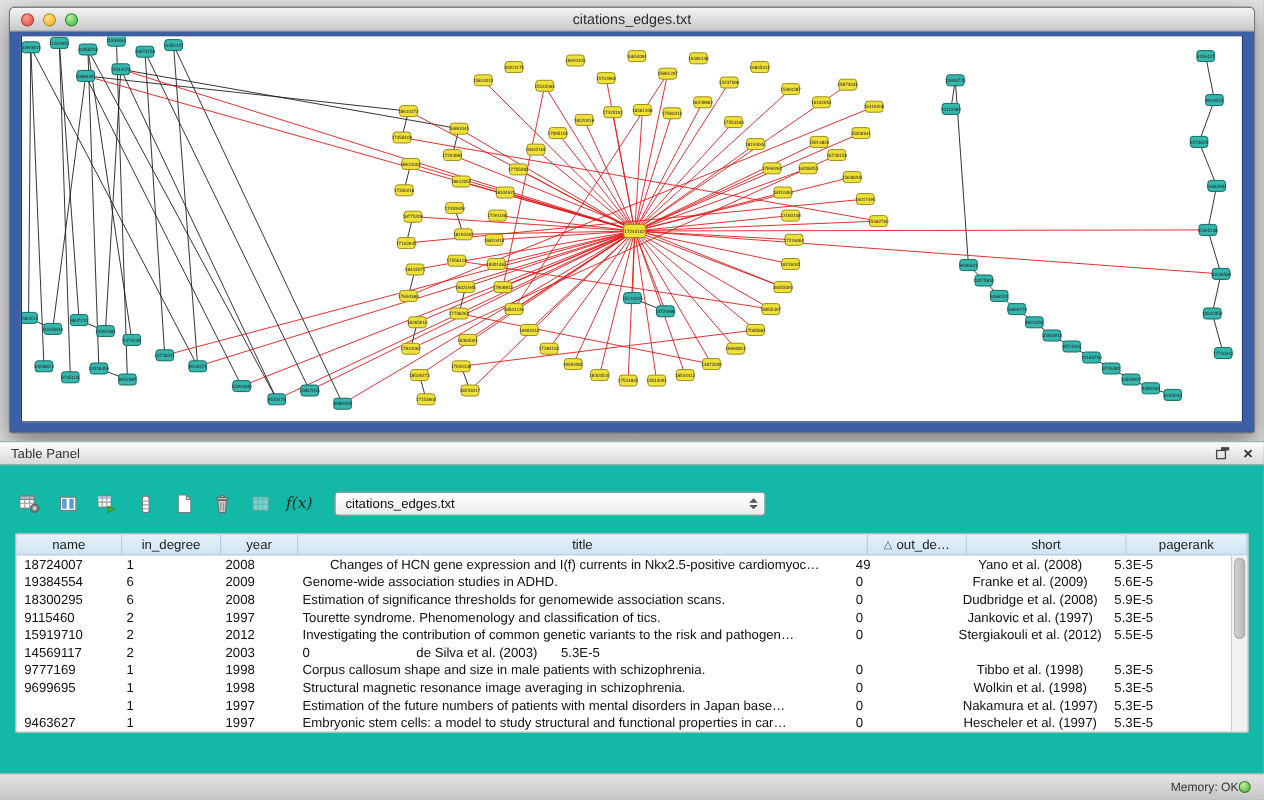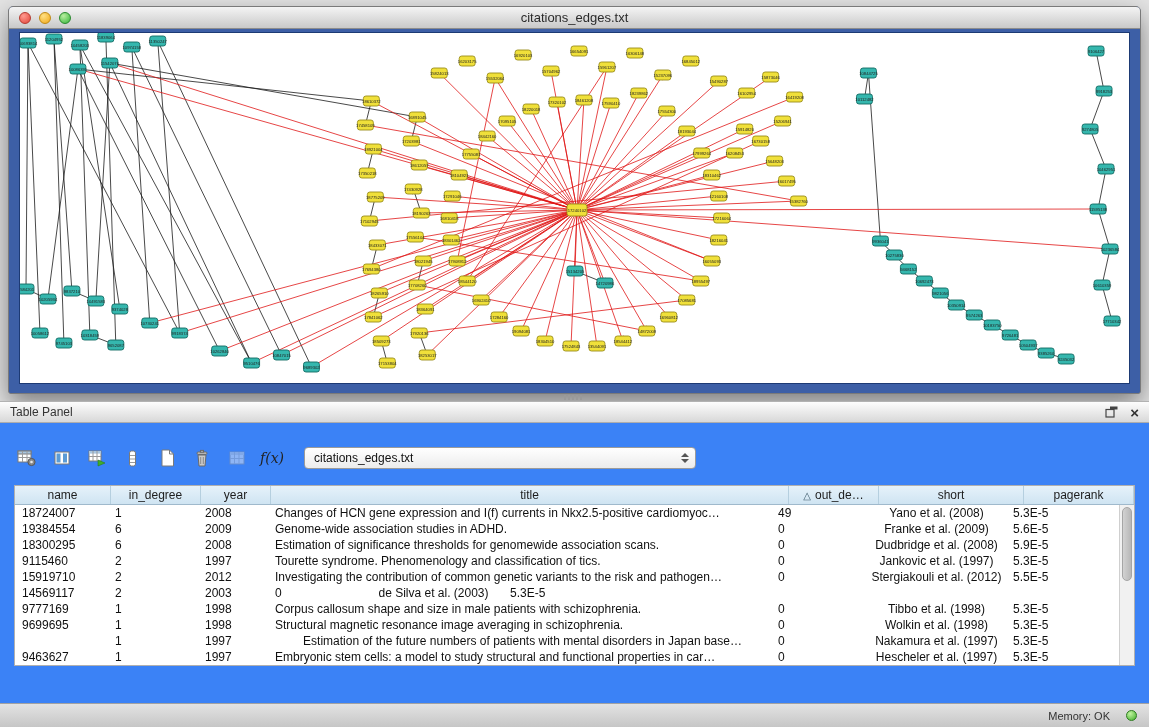--- a/index.html
+++ b/index.html
@@ -25,21 +25,21 @@
   .canvas { width:100%; height:100%; background:#ffffff; border:1px solid #1d3a74;
             position:relative; overflow:hidden; }
   .canvas svg { display:block; width:100%; height:100%; }
 
   
   .grip { position:absolute; left:564px; top:395px; width:20px; height:5px;
           background:repeating-linear-gradient(90deg,#9a9a9a 0 2px,transparent 2px 4px); }
 
   
   .table-panel { position:absolute; left:0; top:401px; width:1149px; height:302px;
-                 background:#3b82f6; border-top:1px solid #b2b2b2; }
+                 background:#14b8a6; border-top:1px solid #b2b2b2; }
   .panel-header { height:21px; background:linear-gradient(#fdfdfd,#d8d8d8);
                   border-bottom:1px solid #adadad; display:flex; align-items:center;
                   padding:0 10px; font-size:12px; color:#333; }
   .ph-icons { margin-left:auto; display:flex; align-items:center; gap:12px; }
   .float-btn { display:inline-flex; cursor:default; }
   .close-btn { font-size:15px; font-weight:bold; color:#333; line-height:1; cursor:default; }
 
   .toolbar { display:flex; align-items:center; gap:9px; margin:20px 0 0 14px; height:30px; }
   .tbtn { width:26px; height:24px; display:flex; align-items:center; justify-content:center; }
   .tbtn.disabled { opacity:.45; }
@@ -74,21 +74,21 @@
   .segmented { display:flex; height:21px; border:1px solid #8a8a8a; border-radius:5px;
                overflow:hidden; background:#f4f4f4; box-shadow:0 1px 0 rgba(255,255,255,.7); }
   .segment { display:flex; align-items:center; padding:0 13px; font-size:12px; color:#1a1a1a;
              background:linear-gradient(#fcfcfc,#e6e6e6); border-right:1px solid #8a8a8a; }
   .segment:last-child { border-right:none; }
   .segment.active { background:linear-gradient(#7d7d7d,#5e5e5e); color:#fff; }
 
   
   .statusbar { position:absolute; left:0; top:703px; width:1149px; height:24px;
                background:linear-gradient(#e3e3e3,#c6c6c6); border-top:1px solid #a2a2a2;
-               display:flex; align-items:center; justify-content:flex-end; gap:16px;
+               display:flex; align-items:center; justify-content:flex-end; gap:0;
                padding-right:12px; font-size:11px; color:#333; }
   .memdot { width:11px; height:11px; border-radius:50%;
             background:radial-gradient(circle at 35% 30%, #c2f3a0, #3fae2a);
             border:1px solid #2c7c1e; }
 </style>
 </head>
 <body>
 
 <div class="app">
 
@@ -616,21 +616,21 @@
           </div>
           <div class="th" style="width: 110px;">
             <span>pagerank</span>
           </div>
         </div>
       <div class="tbody">
           <div class="tr">
             <div class="td td-name" style="width: 96px;">18724007</div>
             <div class="td td-in_degree" style="width: 90px;">1</div>
             <div class="td td-year" style="width: 70px;">2008</div>
-            <div class="td td-title" style="flex: 1 1 0%;">Changes of HCN gene expression and I(f) currents in Nkx2.5-positive cardiomyoc…</div>
+            <div class="td td-title" style="flex: 1 1 0%; text-align: center;">Changes of HCN gene expression and I(f) currents in Nkx2.5-positive cardiomyoc…</div>
             <div class="td td-out_degree" style="width: 90px;">49</div>
             <div class="td td-short" style="width: 145px;">Yano et al. (2008)</div>
             <div class="td td-pagerank" style="width: 110px;">5.3E-5</div>
           </div>
           <div class="tr">
             <div class="td td-name" style="width: 96px;">19384554</div>
             <div class="td td-in_degree" style="width: 90px;">6</div>
             <div class="td td-year" style="width: 70px;">2009</div>
             <div class="td td-title" style="flex: 1 1 0%;">Genome-wide association studies in ADHD.</div>
             <div class="td td-out_degree" style="width: 90px;">0</div>
@@ -687,21 +687,21 @@
             <div class="td td-year" style="width: 70px;">1998</div>
             <div class="td td-title" style="flex: 1 1 0%;">Structural magnetic resonance image averaging in schizophrenia.</div>
             <div class="td td-out_degree" style="width: 90px;">0</div>
             <div class="td td-short" style="width: 145px;">Wolkin et al. (1998)</div>
             <div class="td td-pagerank" style="width: 110px;">5.3E-5</div>
           </div>
           <div class="tr">
             <div class="td td-name" style="width: 96px; margin-top: 34px;">9465546</div>
             <div class="td td-in_degree" style="width: 90px;">1</div>
             <div class="td td-year" style="width: 70px;">1997</div>
-            <div class="td td-title" style="flex: 1 1 0%; text-align: center;">Estimation of the future numbers of patients with mental disorders in Japan base…</div>
+            <div class="td td-title" style="flex: 1 1 0%;">Estimation of the future numbers of patients with mental disorders in Japan base…</div>
             <div class="td td-out_degree" style="width: 90px;">0</div>
             <div class="td td-short" style="width: 145px;">Nakamura et al. (1997)</div>
             <div class="td td-pagerank" style="width: 110px;">5.3E-5</div>
           </div>
           <div class="tr">
             <div class="td td-name" style="width: 96px;">9463627</div>
             <div class="td td-in_degree" style="width: 90px;">1</div>
             <div class="td td-year" style="width: 70px;">1997</div>
             <div class="td td-title" style="flex: 1 1 0%;">Embryonic stem cells: a model to study structural and functional properties in car…</div>
             <div class="td td-out_degree" style="width: 90px;">0</div>

